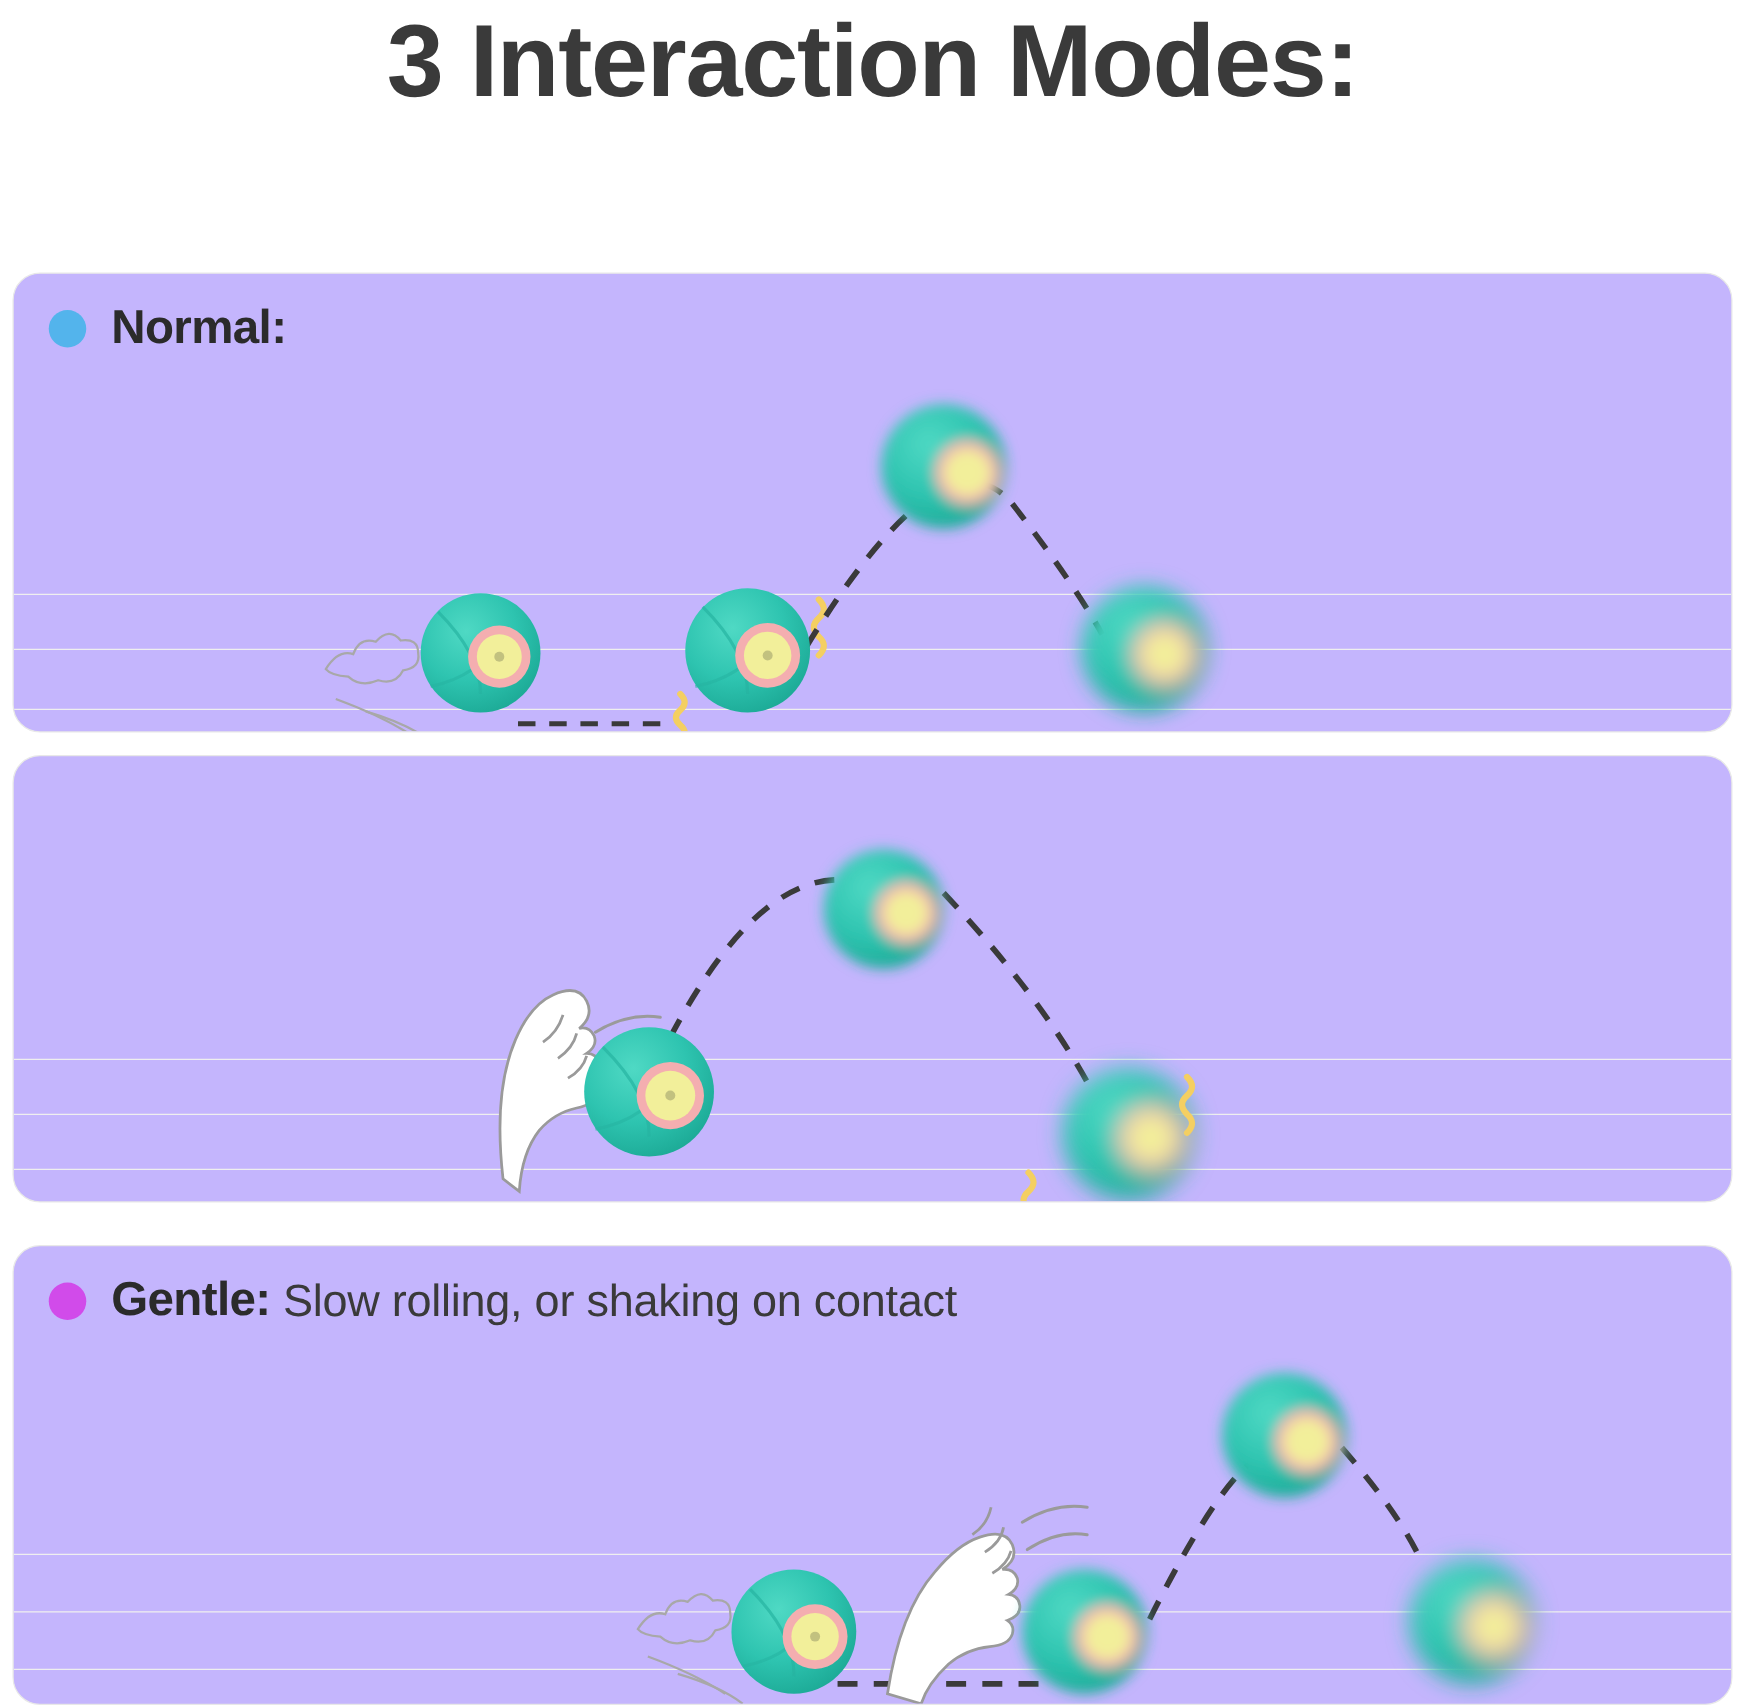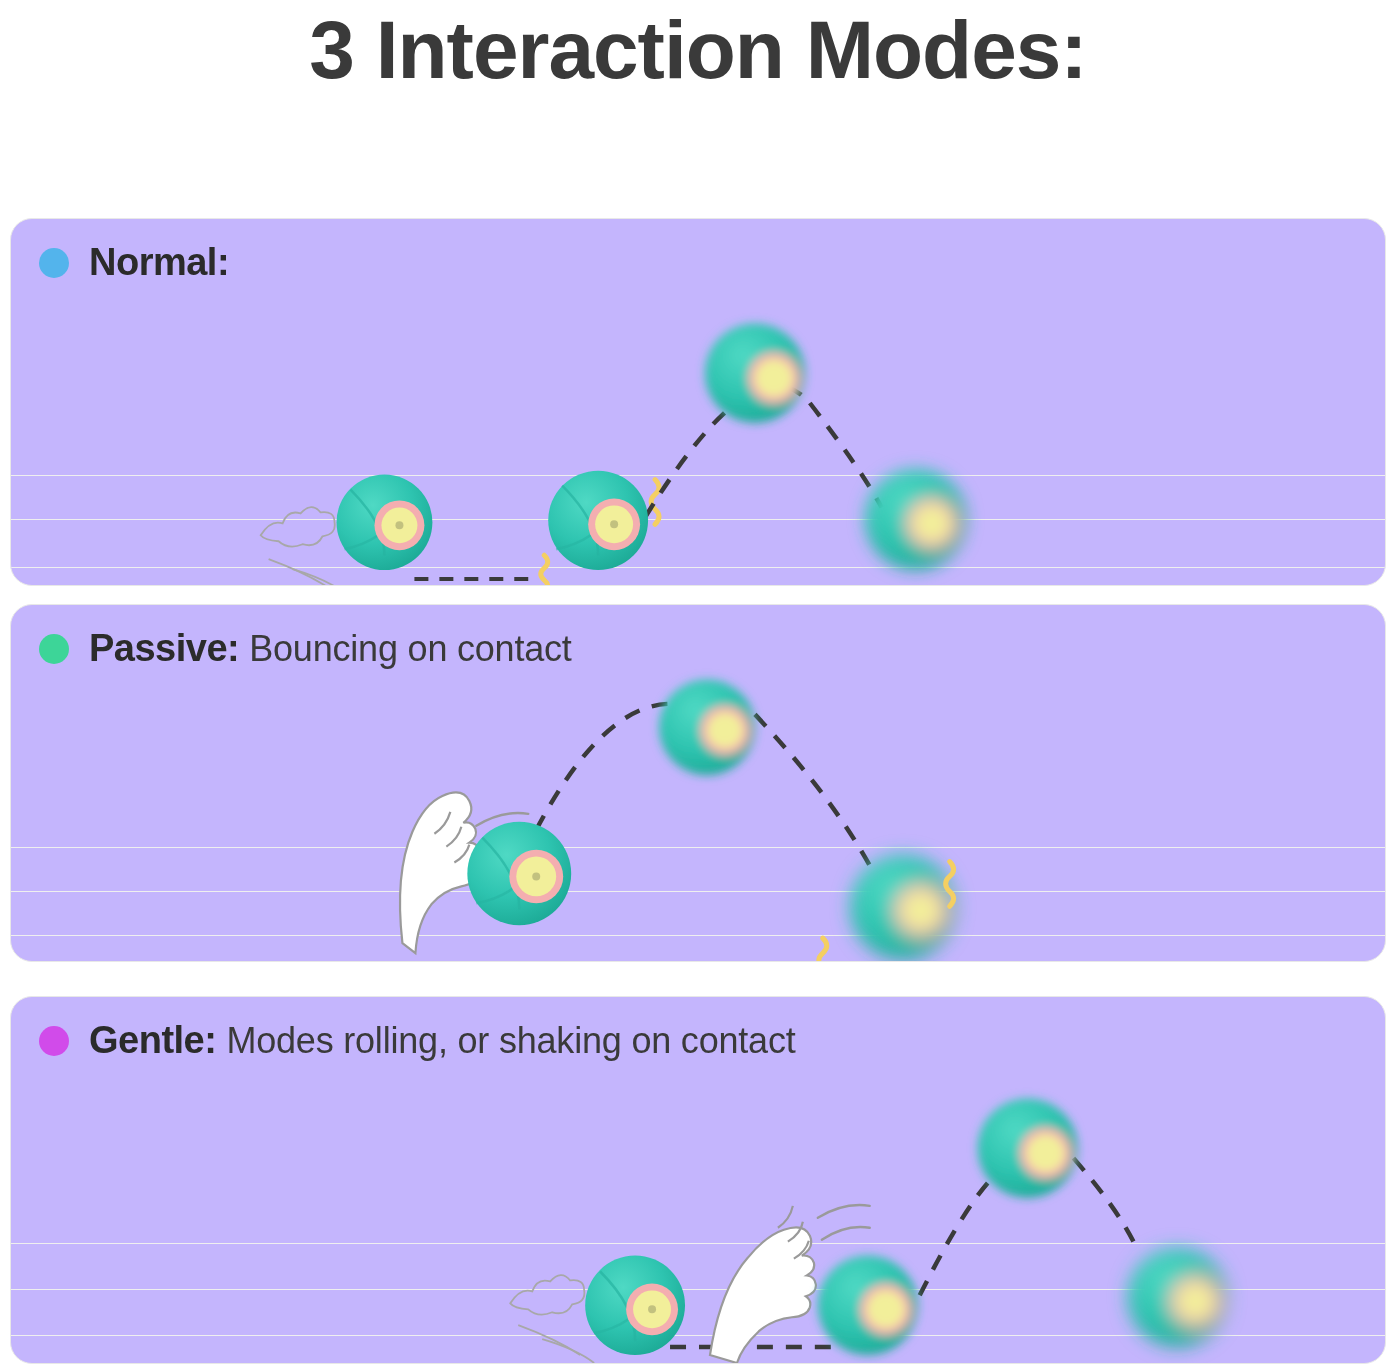--- a/index.html
+++ b/index.html
@@ -158,25 +158,20 @@
     </svg>
   </div>
 
   <div class="panel panel-2">
     <div class="rules">
       <div class="rule" style="top:242px"></div>
       <div class="rule" style="top:286px"></div>
       <div class="rule" style="top:330px"></div>
     </div>
 
-    <div class="phead">
-      <span class="dot" style="background:#3dd598"></span>
-      <span class="mode-name">Passive:</span>
-      <span class="mode-desc">Bouncing on contact</span>
-    </div>
 
     <svg class="scene" viewBox="0 0 1376 358" preserveAspectRatio="none">
       <defs>
         <radialGradient id="teal2" cx="38%" cy="32%" r="75%">
           <stop offset="0%" stop-color="#4fd9c4"></stop>
           <stop offset="55%" stop-color="#2ec4b0"></stop>
           <stop offset="100%" stop-color="#1ba894"></stop>
         </radialGradient>
         <filter id="blurS2" x="-40%" y="-40%" width="180%" height="180%">
           <feGaussianBlur stdDeviation="5"></feGaussianBlur>
@@ -230,21 +225,21 @@
   <div class="panel panel-3">
     <div class="rules">
       <div class="rule" style="top:246px"></div>
       <div class="rule" style="top:292px"></div>
       <div class="rule" style="top:338px"></div>
     </div>
 
     <div class="phead">
       <span class="dot" style="background:#d14bea"></span>
       <span class="mode-name">Gentle:</span>
-      <span class="mode-desc">Modes rolling, or shaking on contact</span>
+      <span class="mode-desc">Slow rolling, or shaking on contact</span>
     </div>
 
     <svg class="scene" viewBox="0 0 1376 368" preserveAspectRatio="none">
       <defs>
         <radialGradient id="teal3" cx="38%" cy="32%" r="75%">
           <stop offset="0%" stop-color="#4fd9c4"></stop>
           <stop offset="55%" stop-color="#2ec4b0"></stop>
           <stop offset="100%" stop-color="#1ba894"></stop>
         </radialGradient>
         <filter id="blurS3" x="-40%" y="-40%" width="180%" height="180%">

